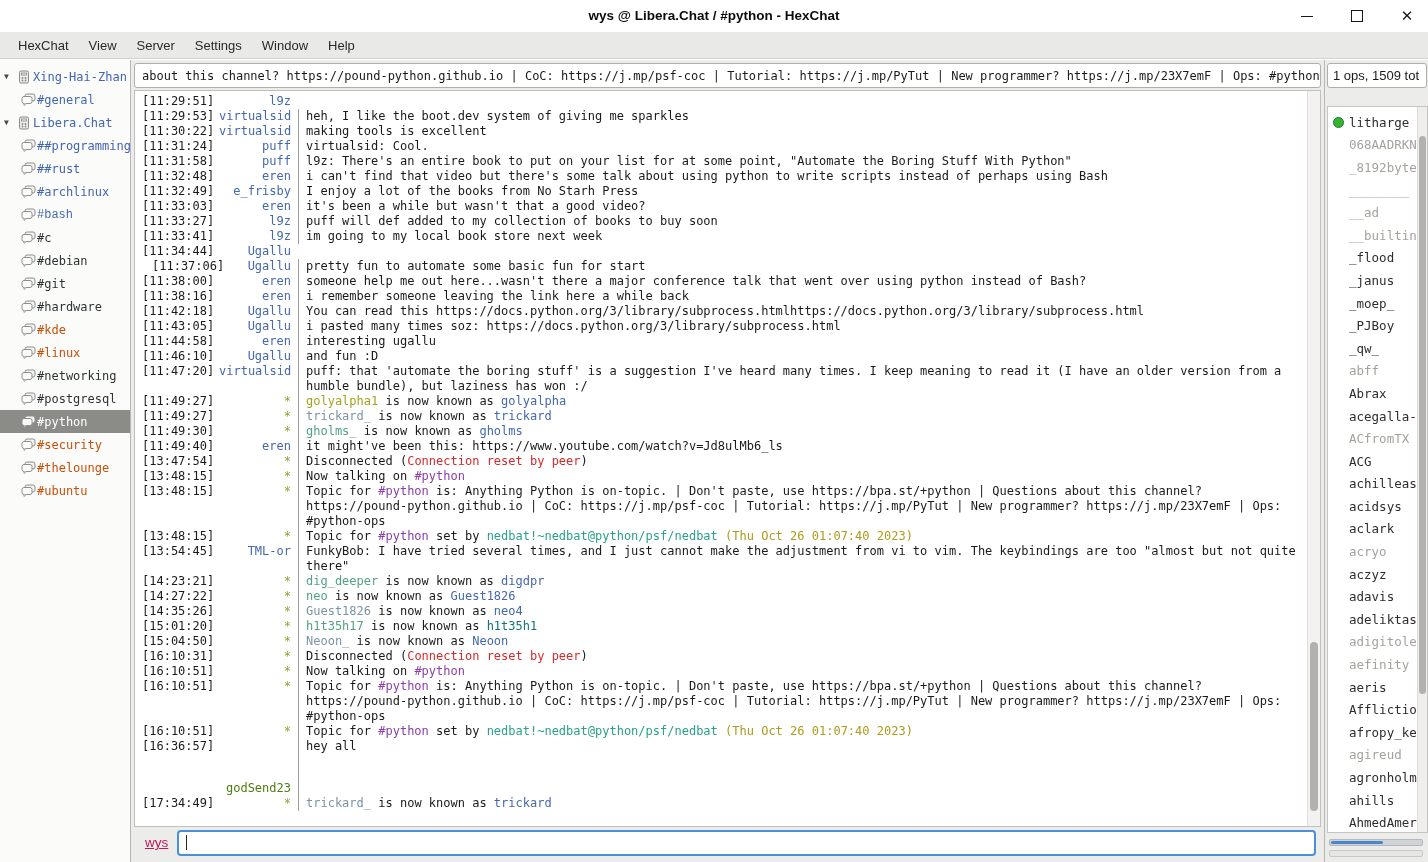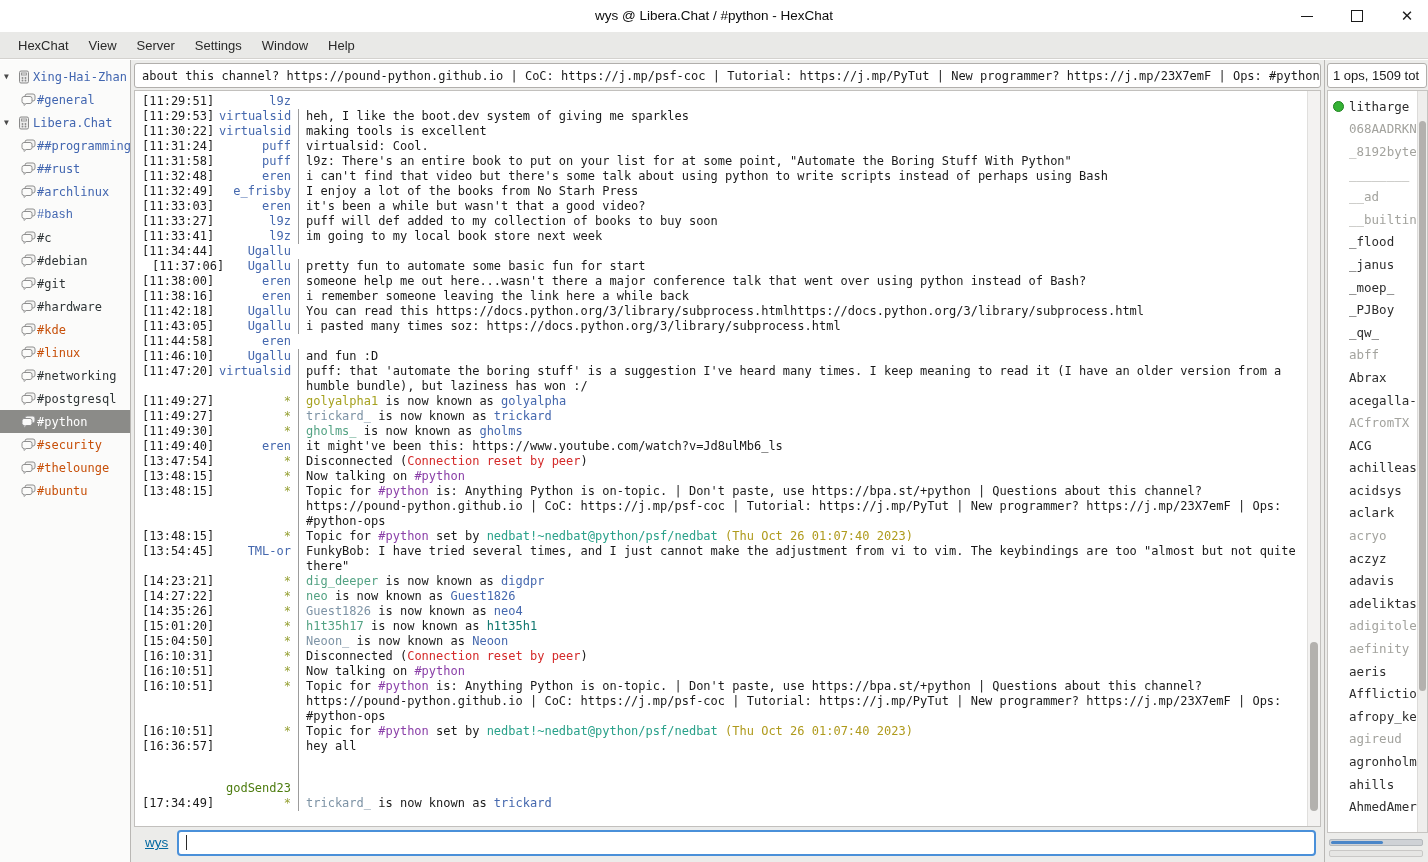--- a/index.html
+++ b/index.html
@@ -2,21 +2,21 @@
 <html><head>
 <meta charset="utf-8">
 <style>
   * { box-sizing: border-box; margin: 0; padding: 0; }
   html,body { width:1428px; height:862px; overflow:hidden; background:#fff;
     font-family:"Liberation Sans", sans-serif; }
 
   
   .titlebar { position:absolute; top:0; left:0; right:0; height:32px; background:#ffffff; }
   .title { position:absolute; left:0; right:0; top:0; height:32px; line-height:32px;
-    text-align:center; font-weight:normal; font-size:13.5px; color:#0c0c0c; }
+    text-align:center; font-weight:bold; font-size:13.5px; color:#0c0c0c; }
   .win-controls { position:absolute; right:14px; top:0; height:32px; display:flex; gap:36px; align-items:center; }
   .wc { width:14px; height:14px; position:relative; cursor:default; }
   .wc-min::after { content:""; position:absolute; left:1px; right:1px; top:7px; border-top:1.6px solid #1a1a1a; }
   .wc-max::after { content:""; position:absolute; left:1px; right:1px; top:1px; bottom:1px; border:1.6px solid #1a1a1a; }
   .wc-close { font-size:15px; line-height:14px; color:#1a1a1a; text-align:center; }
 
   
   .menubar { position:absolute; top:32px; left:0; right:0; height:27px; background:#e9e9e7;
     border-bottom:1px solid #d4d2cf; display:flex; align-items:center; padding-left:8px; }
   .menu-item { padding:0 10px; font-size:13px; color:#2a2a2a; height:27px; line-height:27px; }
@@ -46,32 +46,32 @@
   .line { display:grid; grid-template-columns:84px 79px 1fr;
     font-family:"DejaVu Sans Mono", monospace; font-size:12px; line-height:15px; }
   .time { padding-left:7px; white-space:nowrap; }
   .nick { text-align:right; padding-right:7px; white-space:nowrap; overflow:hidden; }
   .msg { border-left:1px solid #9c9c9c; padding-left:7px; padding-right:10px;
     white-space:pre-wrap; word-break:break-word; }
   .chat-scrollbar { width:13px; flex:none; background:#f3f2f1; border-left:1px solid #e0dfdd; position:relative; }
   .chat-thumb { position:absolute; left:2px; right:2px; top:75%; height:23%; background:#b3b1ae; border-radius:5px; }
 
   .inputbar { height:35px; display:flex; align-items:center; gap:9px; padding:2px 8px 6px 14px; }
-  .mynick { font-size:13.5px; color:#0369a1;text-decoration:underline; }
+  .mynick { font-size:13.5px; color:#be185d;text-decoration:underline; }
   .textinput { flex:1; height:26px; background:#fff; border:2px solid #4a90d9; border-radius:4px;
     display:flex; align-items:center; padding:0 7px; }
   .caret { width:1px; height:15px; background:#2a2a2a; }
 
   
   .rightpanel { width:104px; flex:none; display:flex; flex-direction:column;
     border-left:1px solid #b9b7b4; background:#ececea; }
   .userheader { margin:3px 1px 2px 2px; height:25px; background:#fff; border:1px solid #b1afac;
     border-radius:3px; display:flex; align-items:center; padding:0 5px; font-size:13px;
     color:#1a1a1a; white-space:nowrap; overflow:hidden; }
-  .userlistwrap { flex:1; margin:0 0 3px 2px; background:#fff; border:1px solid #c6c4c1;
+  .userlistwrap { flex:1; margin:16px 0 3px 2px; background:#fff; border:1px solid #c6c4c1;
     display:flex; overflow:hidden; }
   .userlist { flex:1; overflow:hidden; padding-top:4px; min-width:0; }
   .user-row { height:22.6px; display:flex; align-items:center; padding-left:5px;
     font-family:"DejaVu Sans Mono", monospace; font-size:12.5px; white-space:nowrap; overflow:hidden; }
   .usericon { width:16px; flex:none; display:flex; align-items:center; }
   .opdot { width:11px; height:11px; border-radius:50%; background:#35b235; border:1px solid #1f821f; }
   .userscroll { width:10px; flex:none; background:#efeeec; border-left:1px solid #dcdbd9; position:relative; }
   .userthumb { position:absolute; left:1px; right:1px; top:4%; height:77%; background:#b3b1ae; border-radius:4px; }
 
   .meters { height:26px; padding:3px 5px 5px 4px; display:flex; flex-direction:column; gap:4px; }
@@ -398,20 +398,21 @@
             <span class="msg"><span style="color: rgb(26, 26, 26);">You can read this https://docs.python.org/3/library/subprocess.htmlhttps://docs.python.org/3/library/subprocess.html</span></span>
           </div>
           <div class="line">
             <span class="time" style="color: rgb(26, 26, 26);">[11:43:05]</span>
             <span class="nick" style="color: rgb(69, 104, 174);">Ugallu</span>
             <span class="msg"><span style="color: rgb(26, 26, 26);">i pasted many times soz: https://docs.python.org/3/library/subprocess.html</span></span>
           </div>
           <div class="line">
             <span class="time" style="color: rgb(26, 26, 26);">[11:44:58]</span>
             <span class="nick" style="color: rgb(69, 104, 174);">eren</span>
+            <span class="msg"><span style="color: rgb(26, 26, 26);">interesting ugallu</span></span>
           </div>
           <div class="line">
             <span class="time" style="color: rgb(26, 26, 26);">[11:46:10]</span>
             <span class="nick" style="color: rgb(69, 104, 174);">Ugallu</span>
             <span class="msg"><span style="color: rgb(26, 26, 26);">and fun :D</span></span>
           </div>
           <div class="line">
             <span class="time" style="color: rgb(26, 26, 26);">[11:47:20]</span>
             <span class="nick" style="color: rgb(69, 104, 174);">virtualsid</span>
             <span class="msg"><span style="color: rgb(26, 26, 26);">puff: that 'automate the boring stuff' is a suggestion I've heard many times. I keep meaning to read it (I have an older version from a humble bundle), but laziness has won :/</span></span>

